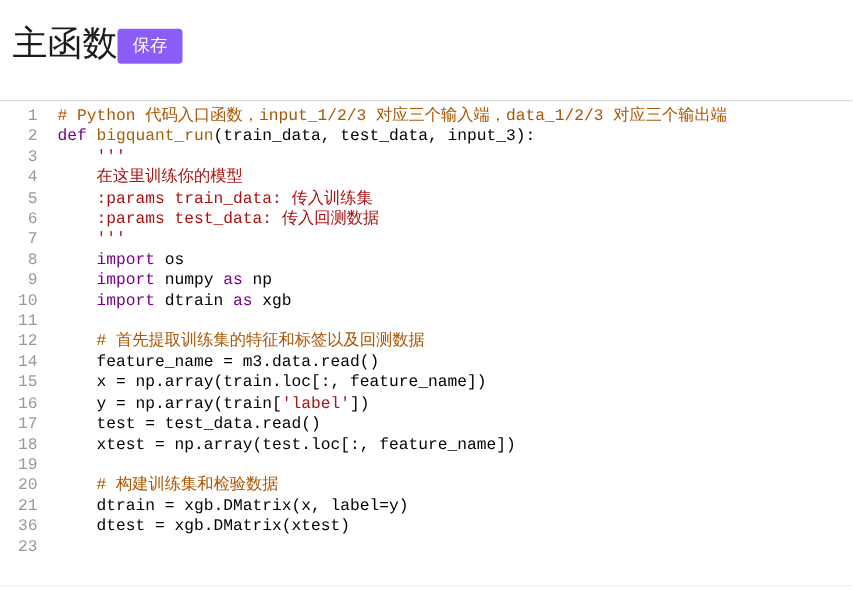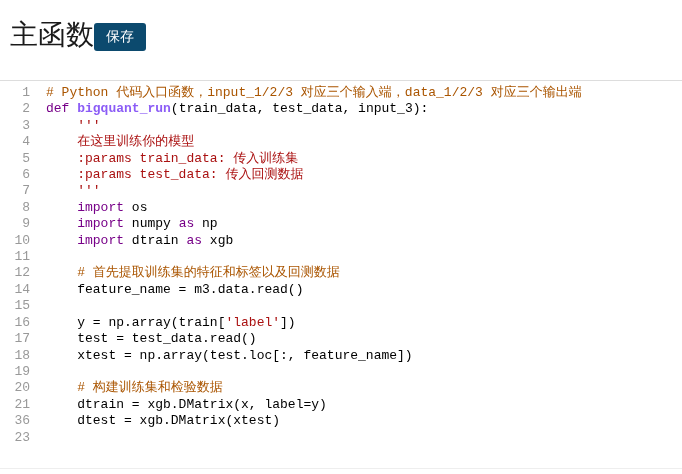--- a/index.html
+++ b/index.html
@@ -16,21 +16,21 @@
     height: 56px;
   }
   .page-title {
     font-size: 28px;
     font-weight: 400;
     color: #1a1a1a;
     line-height: 1.2;
     font-family: "Liberation Sans", sans-serif;
   }
   .save-button {
-    background: #0c4a6e;
+    background: #8b5cf6;
     color: #ffffff;
     border: none;
     border-radius: 3px;
     font-size: 14px;
     padding: 5px 12px;
     cursor: pointer;
     font-family: "Liberation Sans", sans-serif;
     margin-top: 4px;
   }
   .editor {
@@ -58,21 +58,21 @@
     user-select: none;
   }
   .code-text {
     padding-left: 10px;
     white-space: pre;
     color: #000000;
   }
   .tok-plain   { color: #000000; }
   .tok-comment { color: #aa5500; }
   .tok-keyword { color: #770088; font-family: Liberation Mono, monospace; }
-  .tok-def     { color: #8b5cf6; font-weight: bold; }
+  .tok-def     { color: #a16207; }
   .tok-string  { color: #aa1111; }
 </style>
 </head>
 <body>
 
 <div class="header">
   <h1 class="page-title">主函数</h1>
   <button class="save-button">保存</button>
 </div>
 
@@ -84,21 +84,21 @@
       <div class="code-line"><span class="gutter">4</span><span class="code-text"><span class="tok-string">    在这里训练你的模型</span></span></div>
       <div class="code-line"><span class="gutter">5</span><span class="code-text"><span class="tok-string">    :params train_data: 传入训练集</span></span></div>
       <div class="code-line"><span class="gutter">6</span><span class="code-text"><span class="tok-string">    :params test_data: 传入回测数据</span></span></div>
       <div class="code-line"><span class="gutter">7</span><span class="code-text"><span class="tok-string">    '''</span></span></div>
       <div class="code-line"><span class="gutter">8</span><span class="code-text"><span class="tok-plain">    </span><span class="tok-keyword">import</span><span class="tok-plain"> os</span></span></div>
       <div class="code-line"><span class="gutter">9</span><span class="code-text"><span class="tok-plain">    </span><span class="tok-keyword">import</span><span class="tok-plain"> numpy </span><span class="tok-keyword">as</span><span class="tok-plain"> np</span></span></div>
       <div class="code-line"><span class="gutter">10</span><span class="code-text"><span class="tok-plain">    </span><span class="tok-keyword">import</span><span class="tok-plain"> dtrain </span><span class="tok-keyword">as</span><span class="tok-plain"> xgb</span></span></div>
       <div class="code-line"><span class="gutter">11</span><span class="code-text"></span></div>
       <div class="code-line"><span class="gutter">12</span><span class="code-text"><span class="tok-plain">    </span><span class="tok-comment"># 首先提取训练集的特征和标签以及回测数据</span></span></div>
       <div class="code-line"><span class="gutter">14</span><span class="code-text"><span class="tok-plain">    feature_name = m3.data.read()</span></span></div>
-      <div class="code-line"><span class="gutter">15</span></div>
+      <div class="code-line"><span class="gutter">15</span><span class="code-text"><span class="tok-plain">    x = np.array(train.loc[:, feature_name])</span></span></div>
       <div class="code-line"><span class="gutter">16</span><span class="code-text"><span class="tok-plain">    y = np.array(train[</span><span class="tok-string">'label'</span><span class="tok-plain">])</span></span></div>
       <div class="code-line"><span class="gutter">17</span><span class="code-text"><span class="tok-plain">    test = test_data.read()</span></span></div>
       <div class="code-line"><span class="gutter">18</span><span class="code-text"><span class="tok-plain">    xtest = np.array(test.loc[:, feature_name])</span></span></div>
       <div class="code-line"><span class="gutter">19</span><span class="code-text"></span></div>
       <div class="code-line"><span class="gutter">20</span><span class="code-text"><span class="tok-plain">    </span><span class="tok-comment"># 构建训练集和检验数据</span></span></div>
       <div class="code-line"><span class="gutter">21</span><span class="code-text"><span class="tok-plain">    dtrain = xgb.DMatrix(x, label=y)</span></span></div>
       <div class="code-line"><span class="gutter">36</span><span class="code-text"><span class="tok-plain">    dtest = xgb.DMatrix(xtest)</span></span></div>
       <div class="code-line"><span class="gutter">23</span><span class="code-text"></span></div>
     </div>
 </div>

